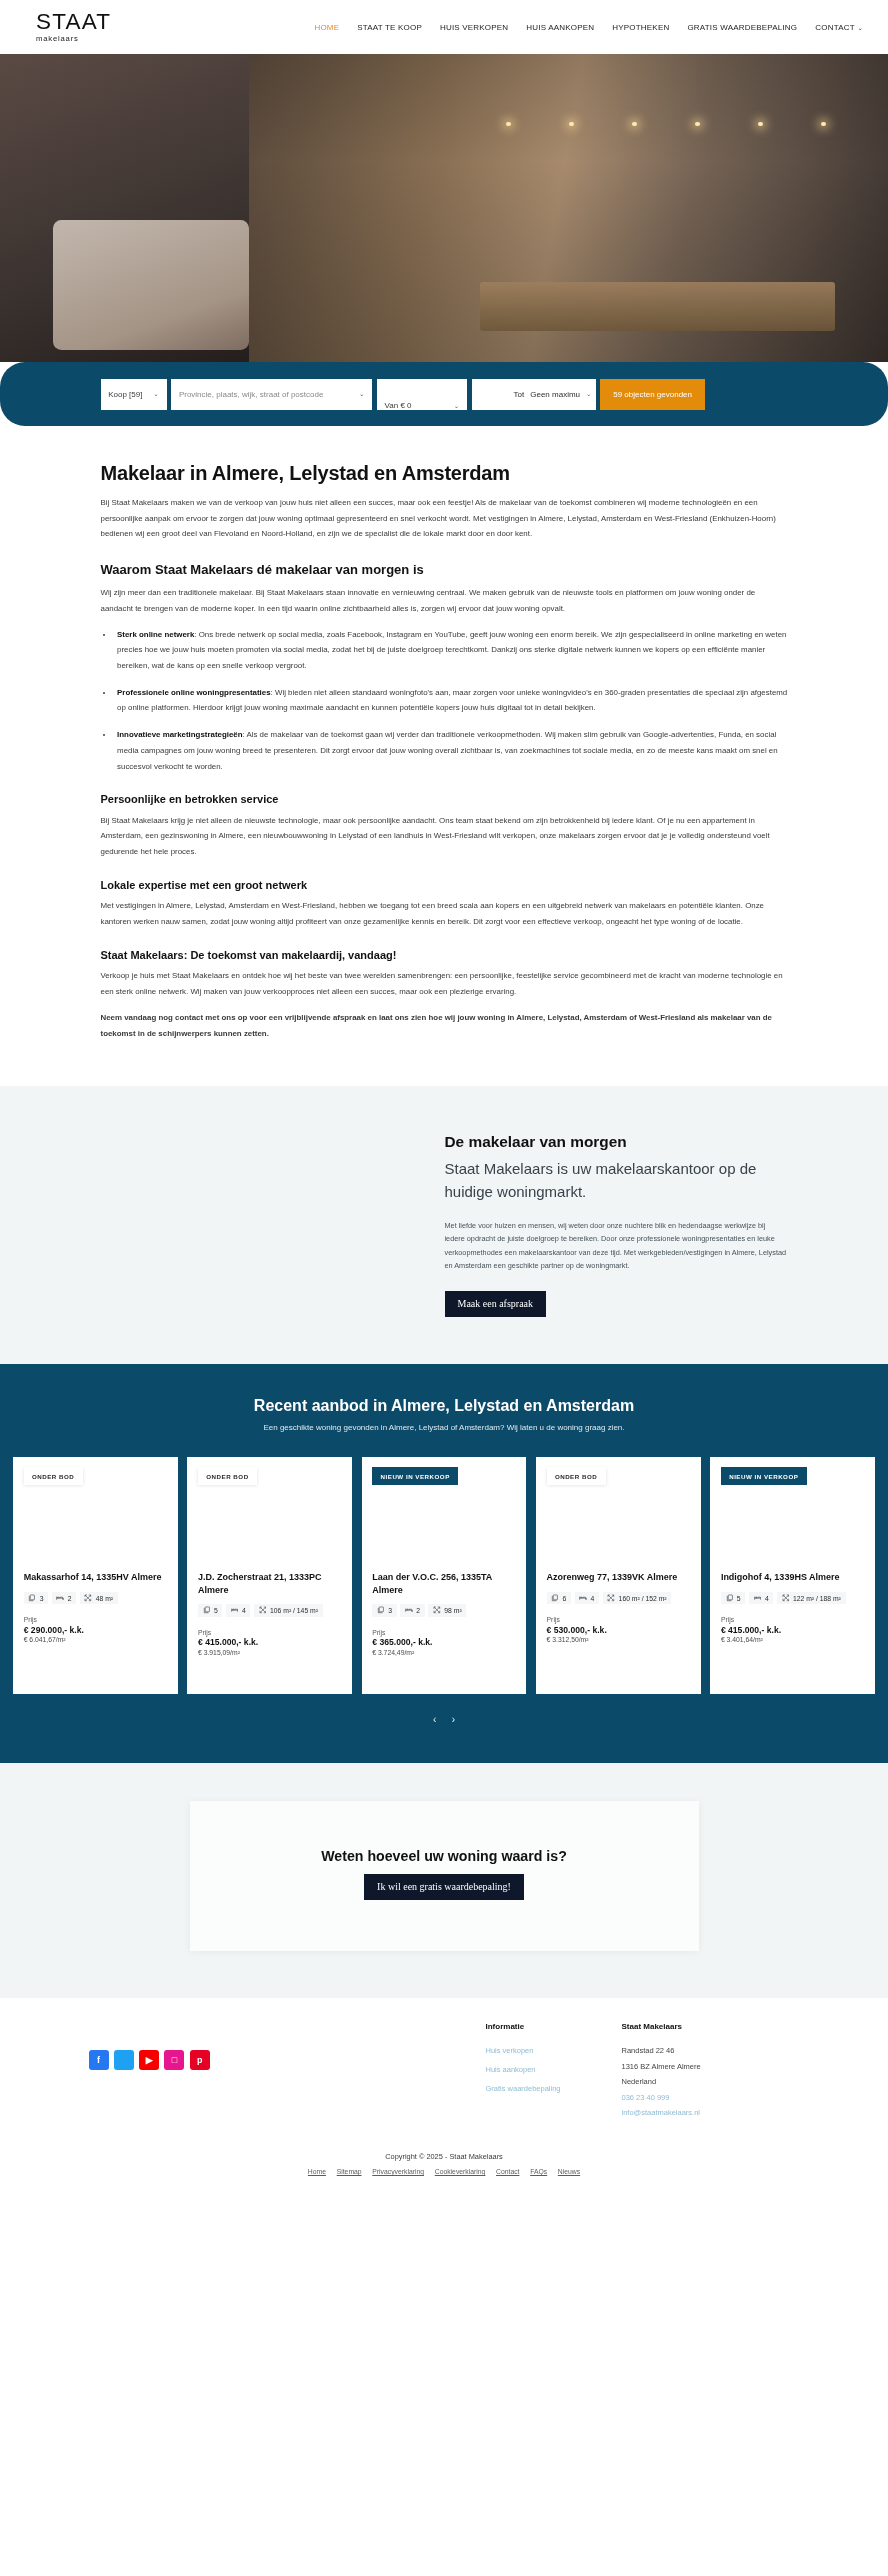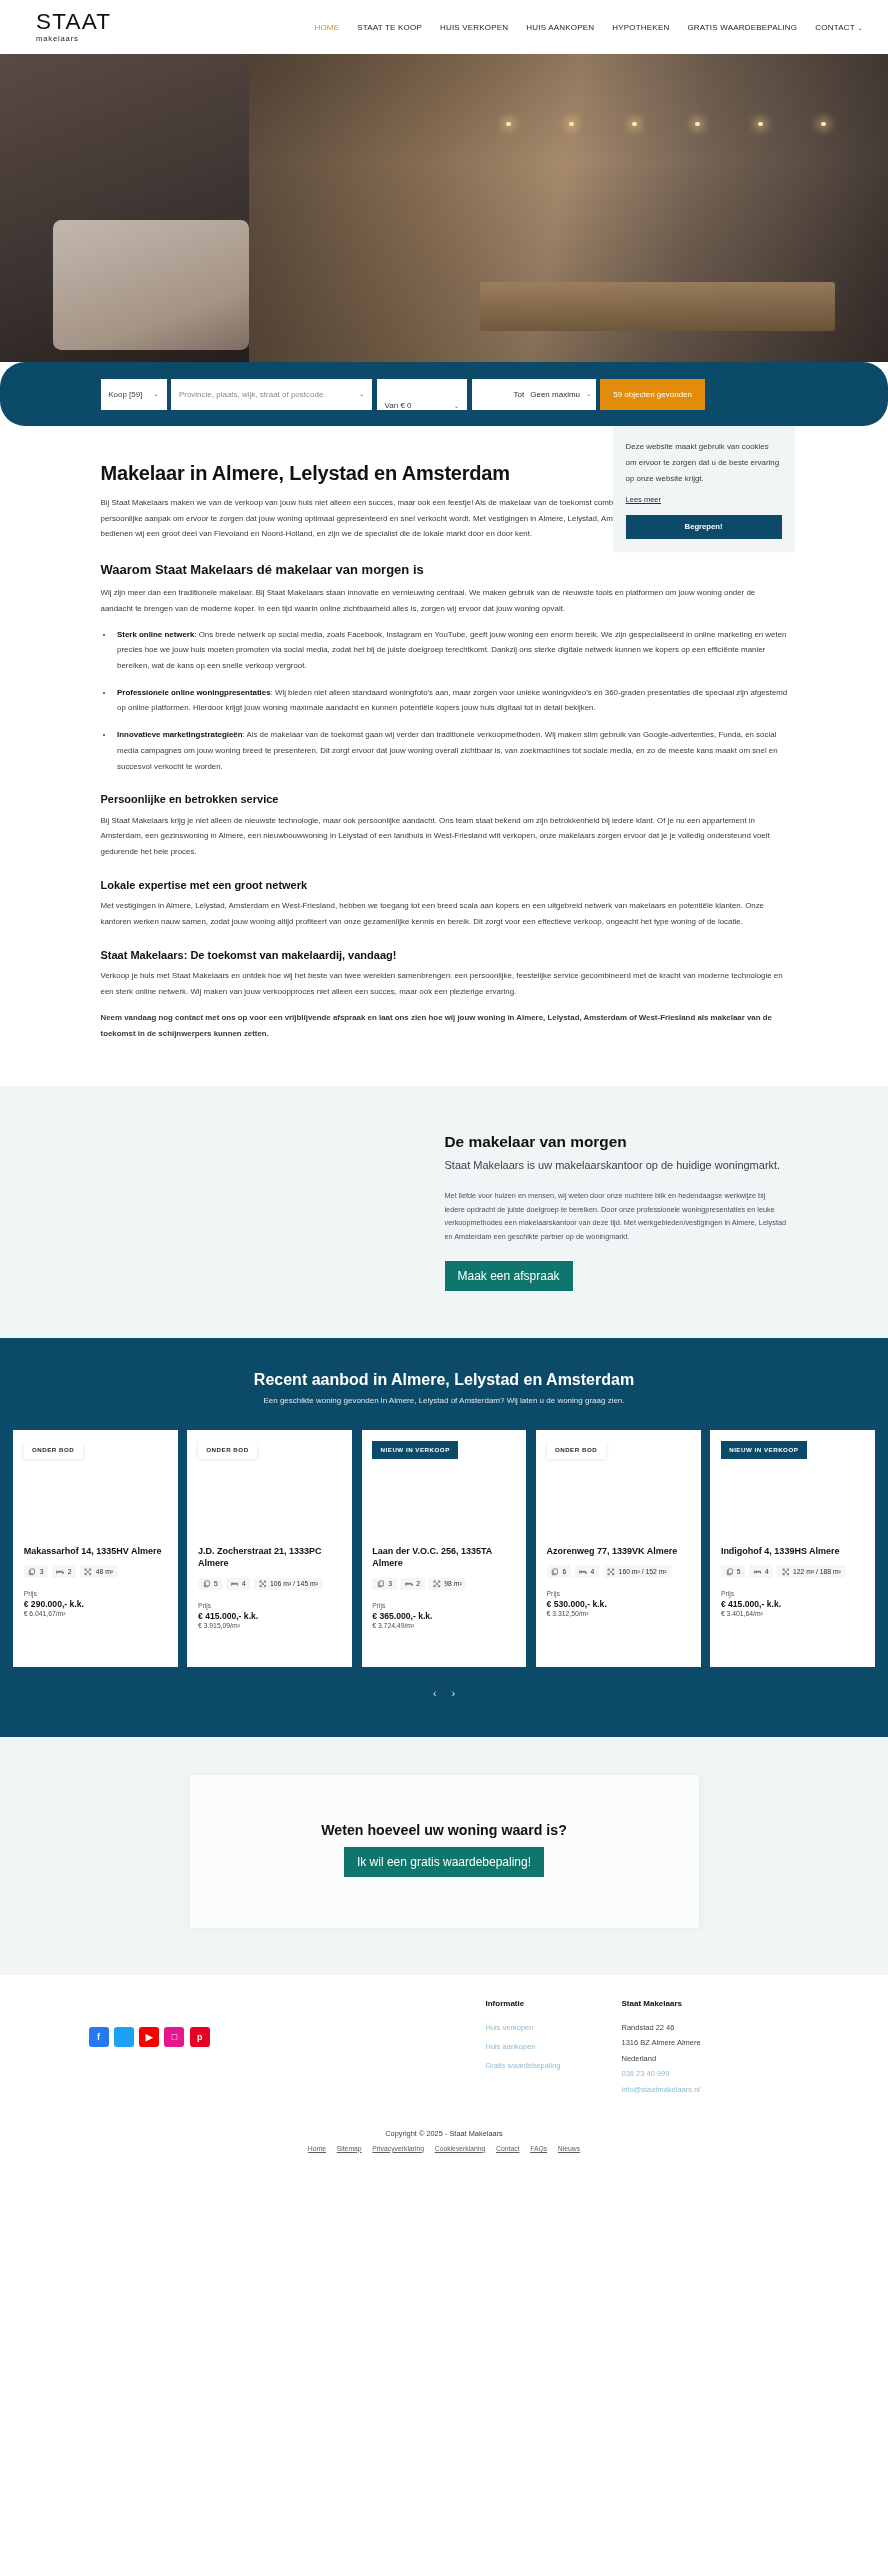--- a/index.html
+++ b/index.html
@@ -251,40 +251,40 @@
   }
   .tomorrow-left { flex: 0 0 308px; }
   .tomorrow-right { flex: 1; padding-top: 3.6px; }
   .tomorrow h2 {
     font-size: 15.4px;
     font-weight: 700;
     color: #111;
     margin-bottom: 6px;
   }
   .tomorrow-sub {
-    font-size: 11px;
+    font-size: 15px;
     line-height: 1.55;
     color: #39434a;
     margin-bottom: 15.4px;
   }
   .tomorrow-body {
     font-size: 7.3px;
     line-height: 1.85;
     color: #46525a;
     margin-bottom: 18px;
   }
   .teal-btn {
     display: inline-block;
-    background: #0f766e;
+    background: #0f172a;
     color: #fff;
-    font-size: 12px;
+    font-size: 10px;
     padding: 7.7px 13px;
     border: 0;
     cursor: pointer;
-    font-family: Liberation Sans, sans-serif;
+    font-family: Liberation Serif, serif;
   }
 
   
   .listings {
     background: #0b4a68;
     padding: 33px 0 38px;
     text-align: center;
   }
   .listings h2 {
     font-size: 16px;
@@ -513,25 +513,20 @@
       <span class="sb-label">Tot</span>
       <span class="sb-value">Geen maximu</span>
       <span class="sb-caret">⌄</span>
     </div>
     <button class="results-btn">59 objecten gevonden</button>
   </div>
 </section>
 
 <main class="article">
 
-  <div class="cookie-banner">
-    <p class="cookie-text">Deze website maakt gebruik van cookies om ervoor te zorgen dat u de beste ervaring op onze website krijgt.</p>
-    <a class="cookie-link">Lees meer</a>
-    <button class="cookie-btn">Begrepen!</button>
-  </div>
 
   <h1>Makelaar in Almere, Lelystad en Amsterdam</h1>
   <p>Bij Staat Makelaars maken we van de verkoop van jouw huis niet alleen een succes, maar ook een feestje! Als de makelaar van de toekomst combineren wij moderne technologieën en een persoonlijke aanpak om ervoor te zorgen dat jouw woning optimaal gepresenteerd en snel verkocht wordt. Met vestigingen in Almere, Lelystad, Amsterdam en West-Friesland (Enkhuizen-Hoorn) bedienen wij een groot deel van Flevoland en Noord-Holland, en zijn we de specialist die de lokale markt door en door kent.</p>
 
   <h2>Waarom Staat Makelaars dé makelaar van morgen is</h2>
   <p>Wij zijn meer dan een traditionele makelaar. Bij Staat Makelaars staan innovatie en vernieuwing centraal. We maken gebruik van de nieuwste tools en platformen om jouw woning onder de aandacht te brengen van de moderne koper. In een tijd waarin online zichtbaarheid alles is, zorgen wij ervoor dat jouw woning opvalt.</p>
 
   <ul id="benefits-list">
       <li><strong>Sterk online netwerk</strong><span>: Ons brede netwerk op social media, zoals Facebook, Instagram en YouTube, geeft jouw woning een enorm bereik. We zijn gespecialiseerd in online marketing en weten precies hoe we jouw huis moeten promoten via social media, zodat het bij de juiste doelgroep terechtkomt. Dankzij ons sterke digitale netwerk kunnen we kopers op een efficiënte manier bereiken, wat de kans op een snelle verkoop vergroot.</span></li>
       <li><strong>Professionele online woningpresentaties</strong><span>: Wij bieden niet alleen standaard woningfoto's aan, maar zorgen voor unieke woningvideo's en 360-graden presentaties die speciaal zijn afgestemd op online platformen. Hierdoor krijgt jouw woning maximale aandacht en kunnen potentiële kopers jouw huis digitaal tot in detail bekijken.</span></li>

